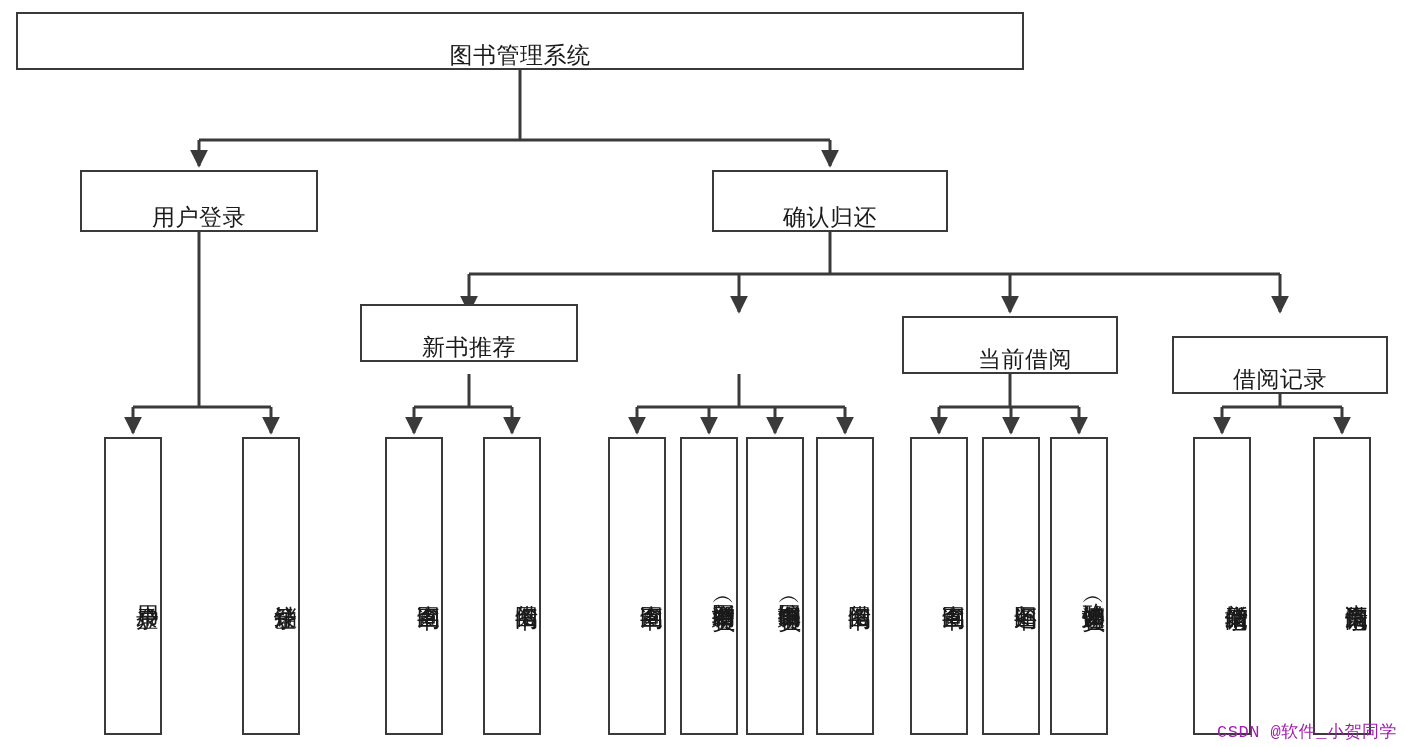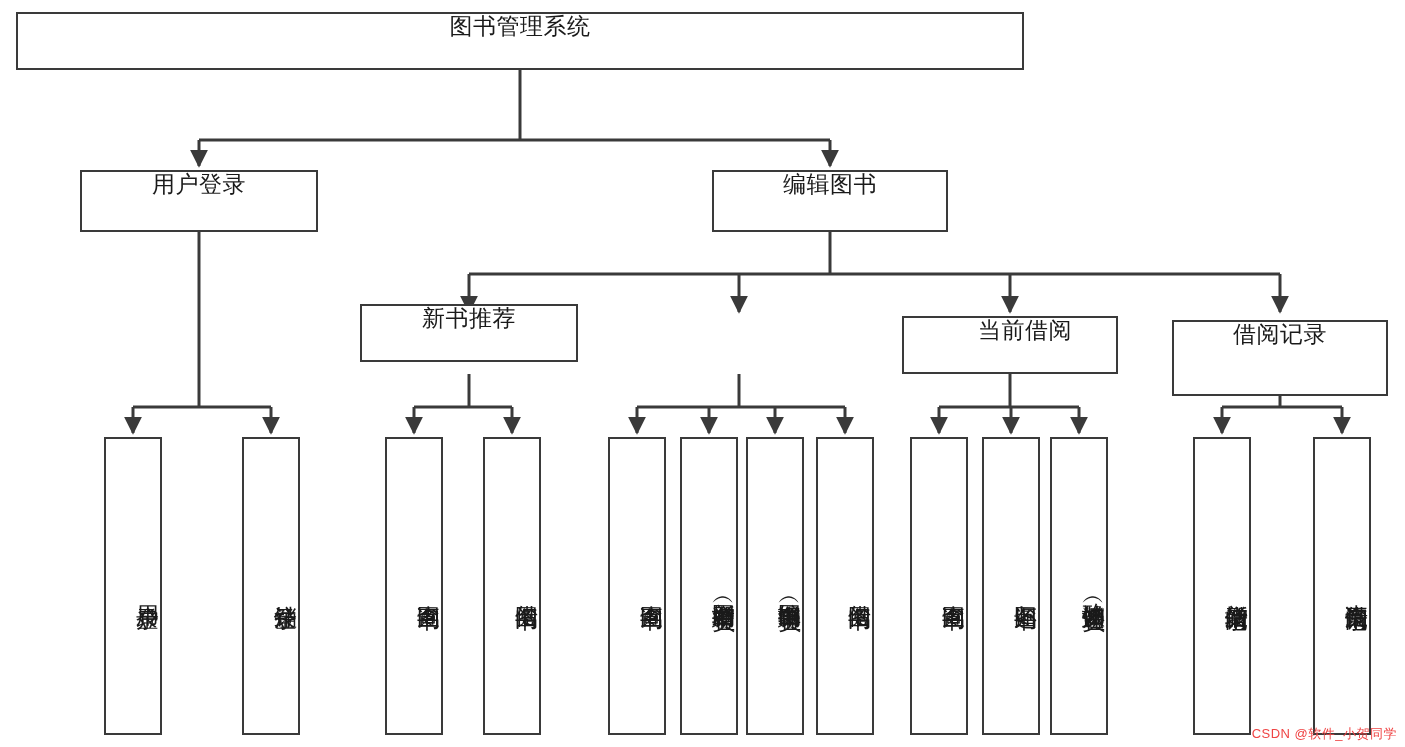--- a/index.html
+++ b/index.html
@@ -23,21 +23,21 @@
     top: 0;
     width: 1405px;
     height: 747px;
   }
   .node {
     position: absolute;
     box-sizing: border-box;
     background: #ffffff;
     border: 2px solid #3a3a3a;
     display: flex;
-    align-items: flex-start;
+    align-items: flex-end;
     justify-content: center;
     color: #1a1a1a;
   }
   .node-h {
     font-size: 23px;
     letter-spacing: 0.5px;
     line-height: 1.1;
   }
   .node-v {
     font-size: 23px;
@@ -50,25 +50,26 @@
     padding-top: 6px;
     white-space: nowrap;
   }
   .node-v > span {
     display: block;
   }
   #watermark {
     position: absolute;
     right: 8px;
     bottom: 4px;
-    font-size: 13px;
-    color: #ef4444;
+    font-size: 17px;
+    color: #a21caf;
     letter-spacing: 0.5px;
     white-space: nowrap;
     pointer-events: none;
+    font-family: Liberation Mono, monospace;
   }
 </style>
 </head>
 <body>
 
 <div id="canvas">
 
   <svg id="connectors" viewBox="0 0 1405 747" xmlns="http://www.w3.org/2000/svg">
     <defs>
       <marker id="arrow" viewBox="0 0 10 10" refX="9" refY="5" markerWidth="6" markerHeight="6" orient="auto-start-reverse">
@@ -123,30 +124,30 @@
   </svg>
 
   <div class="node node-h" style="left:16px; top:12px; width:1008px; height:58px;">
     <span>图书管理系统</span>
   </div>
 
   <div class="node node-h" style="left:80px; top:170px; width:238px; height:62px;">
     <span>用户登录</span>
   </div>
   <div class="node node-h" style="left:712px; top:170px; width:236px; height:62px;">
-    <span>编辑图书</span>
+    <span>确认归还</span>
   </div>
 
   <div class="node node-h" style="left:360px; top:304px; width:218px; height:58px;">
     <span>新书推荐</span>
   </div>
   <div class="node node-h" style="left:902px; top:316px; width:216px; height:58px;padding-left:30px;">
     <span>当前借阅</span>
   </div>
-  <div class="node node-h" style="left:1172px; top:320px; width:216px; height:76px;font-family:Liberation Serif, serif;">
+  <div class="node node-h" style="left:1172px; top:336px; width:216px; height:58px;font-family:Liberation Serif, serif;">
     <span>借阅记录</span>
   </div>
 
   <div class="node node-v" style="left:104px; top:437px; width:58px; height:298px;">
     <span>用户登录</span>
   </div>
   <div class="node node-v" style="left:242px; top:437px; width:58px; height:298px;">
     <span>注销登录</span>
   </div>
   <div class="node node-v" style="left:385px; top:437px; width:58px; height:298px;">

